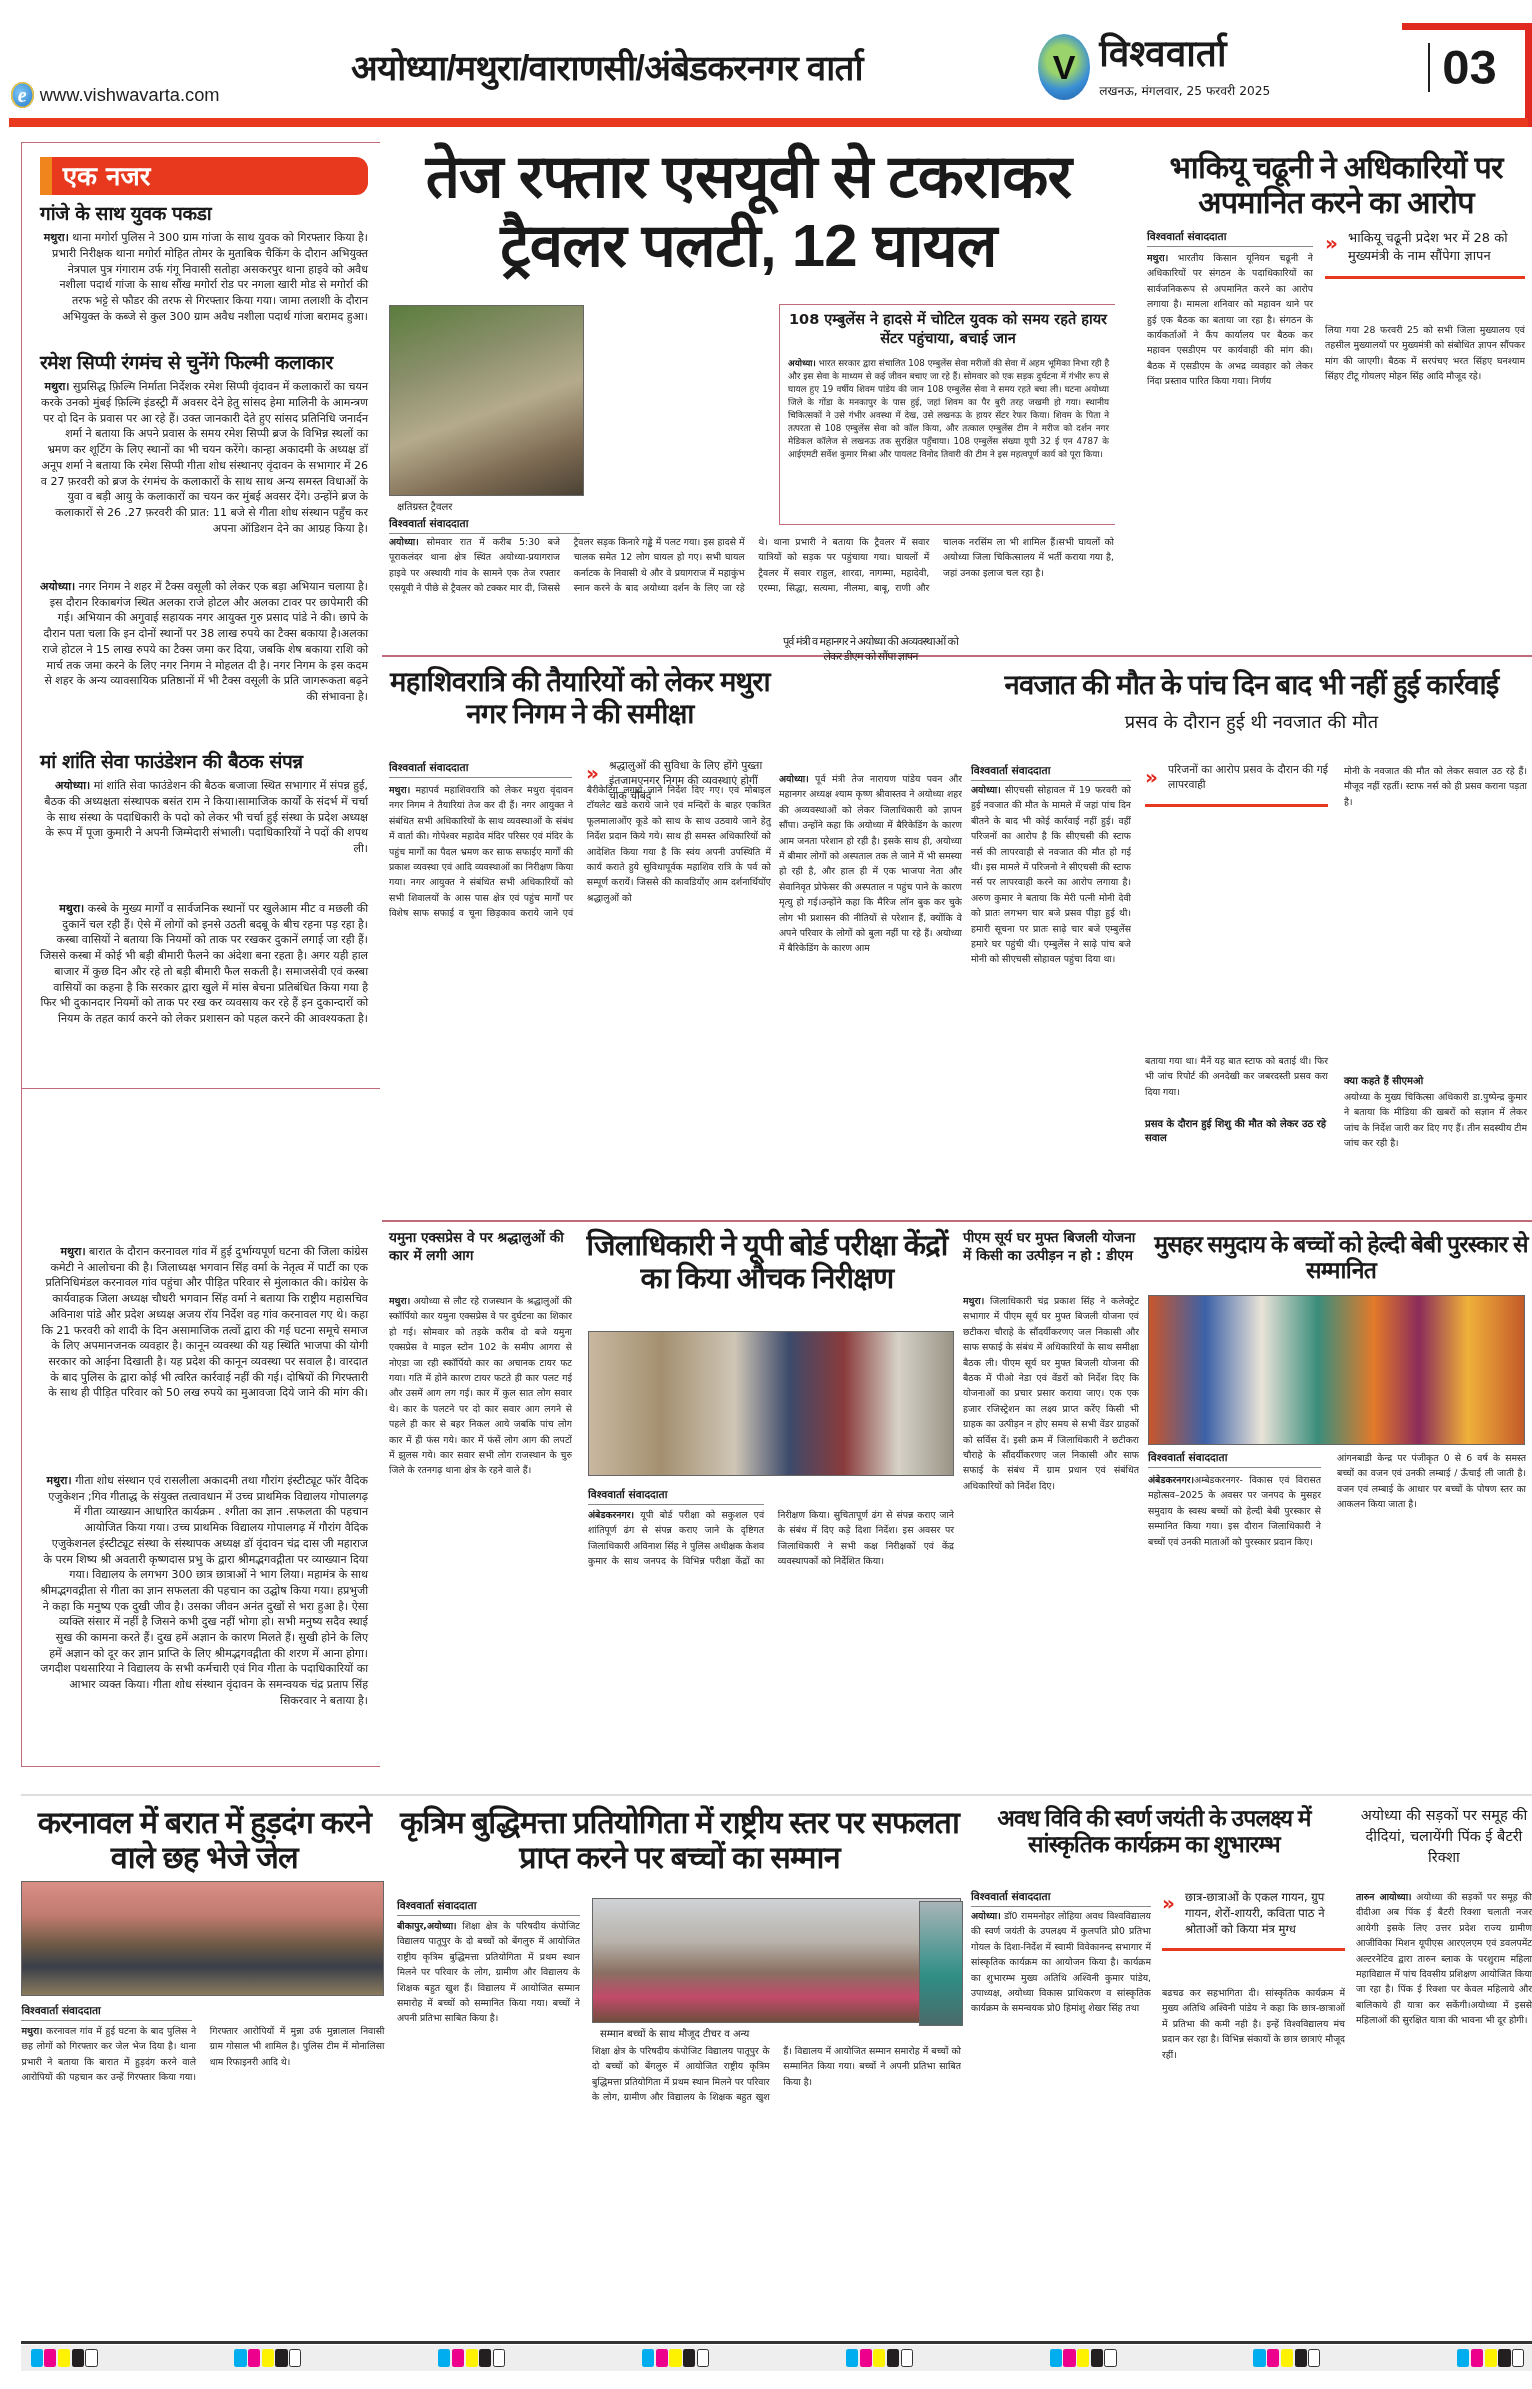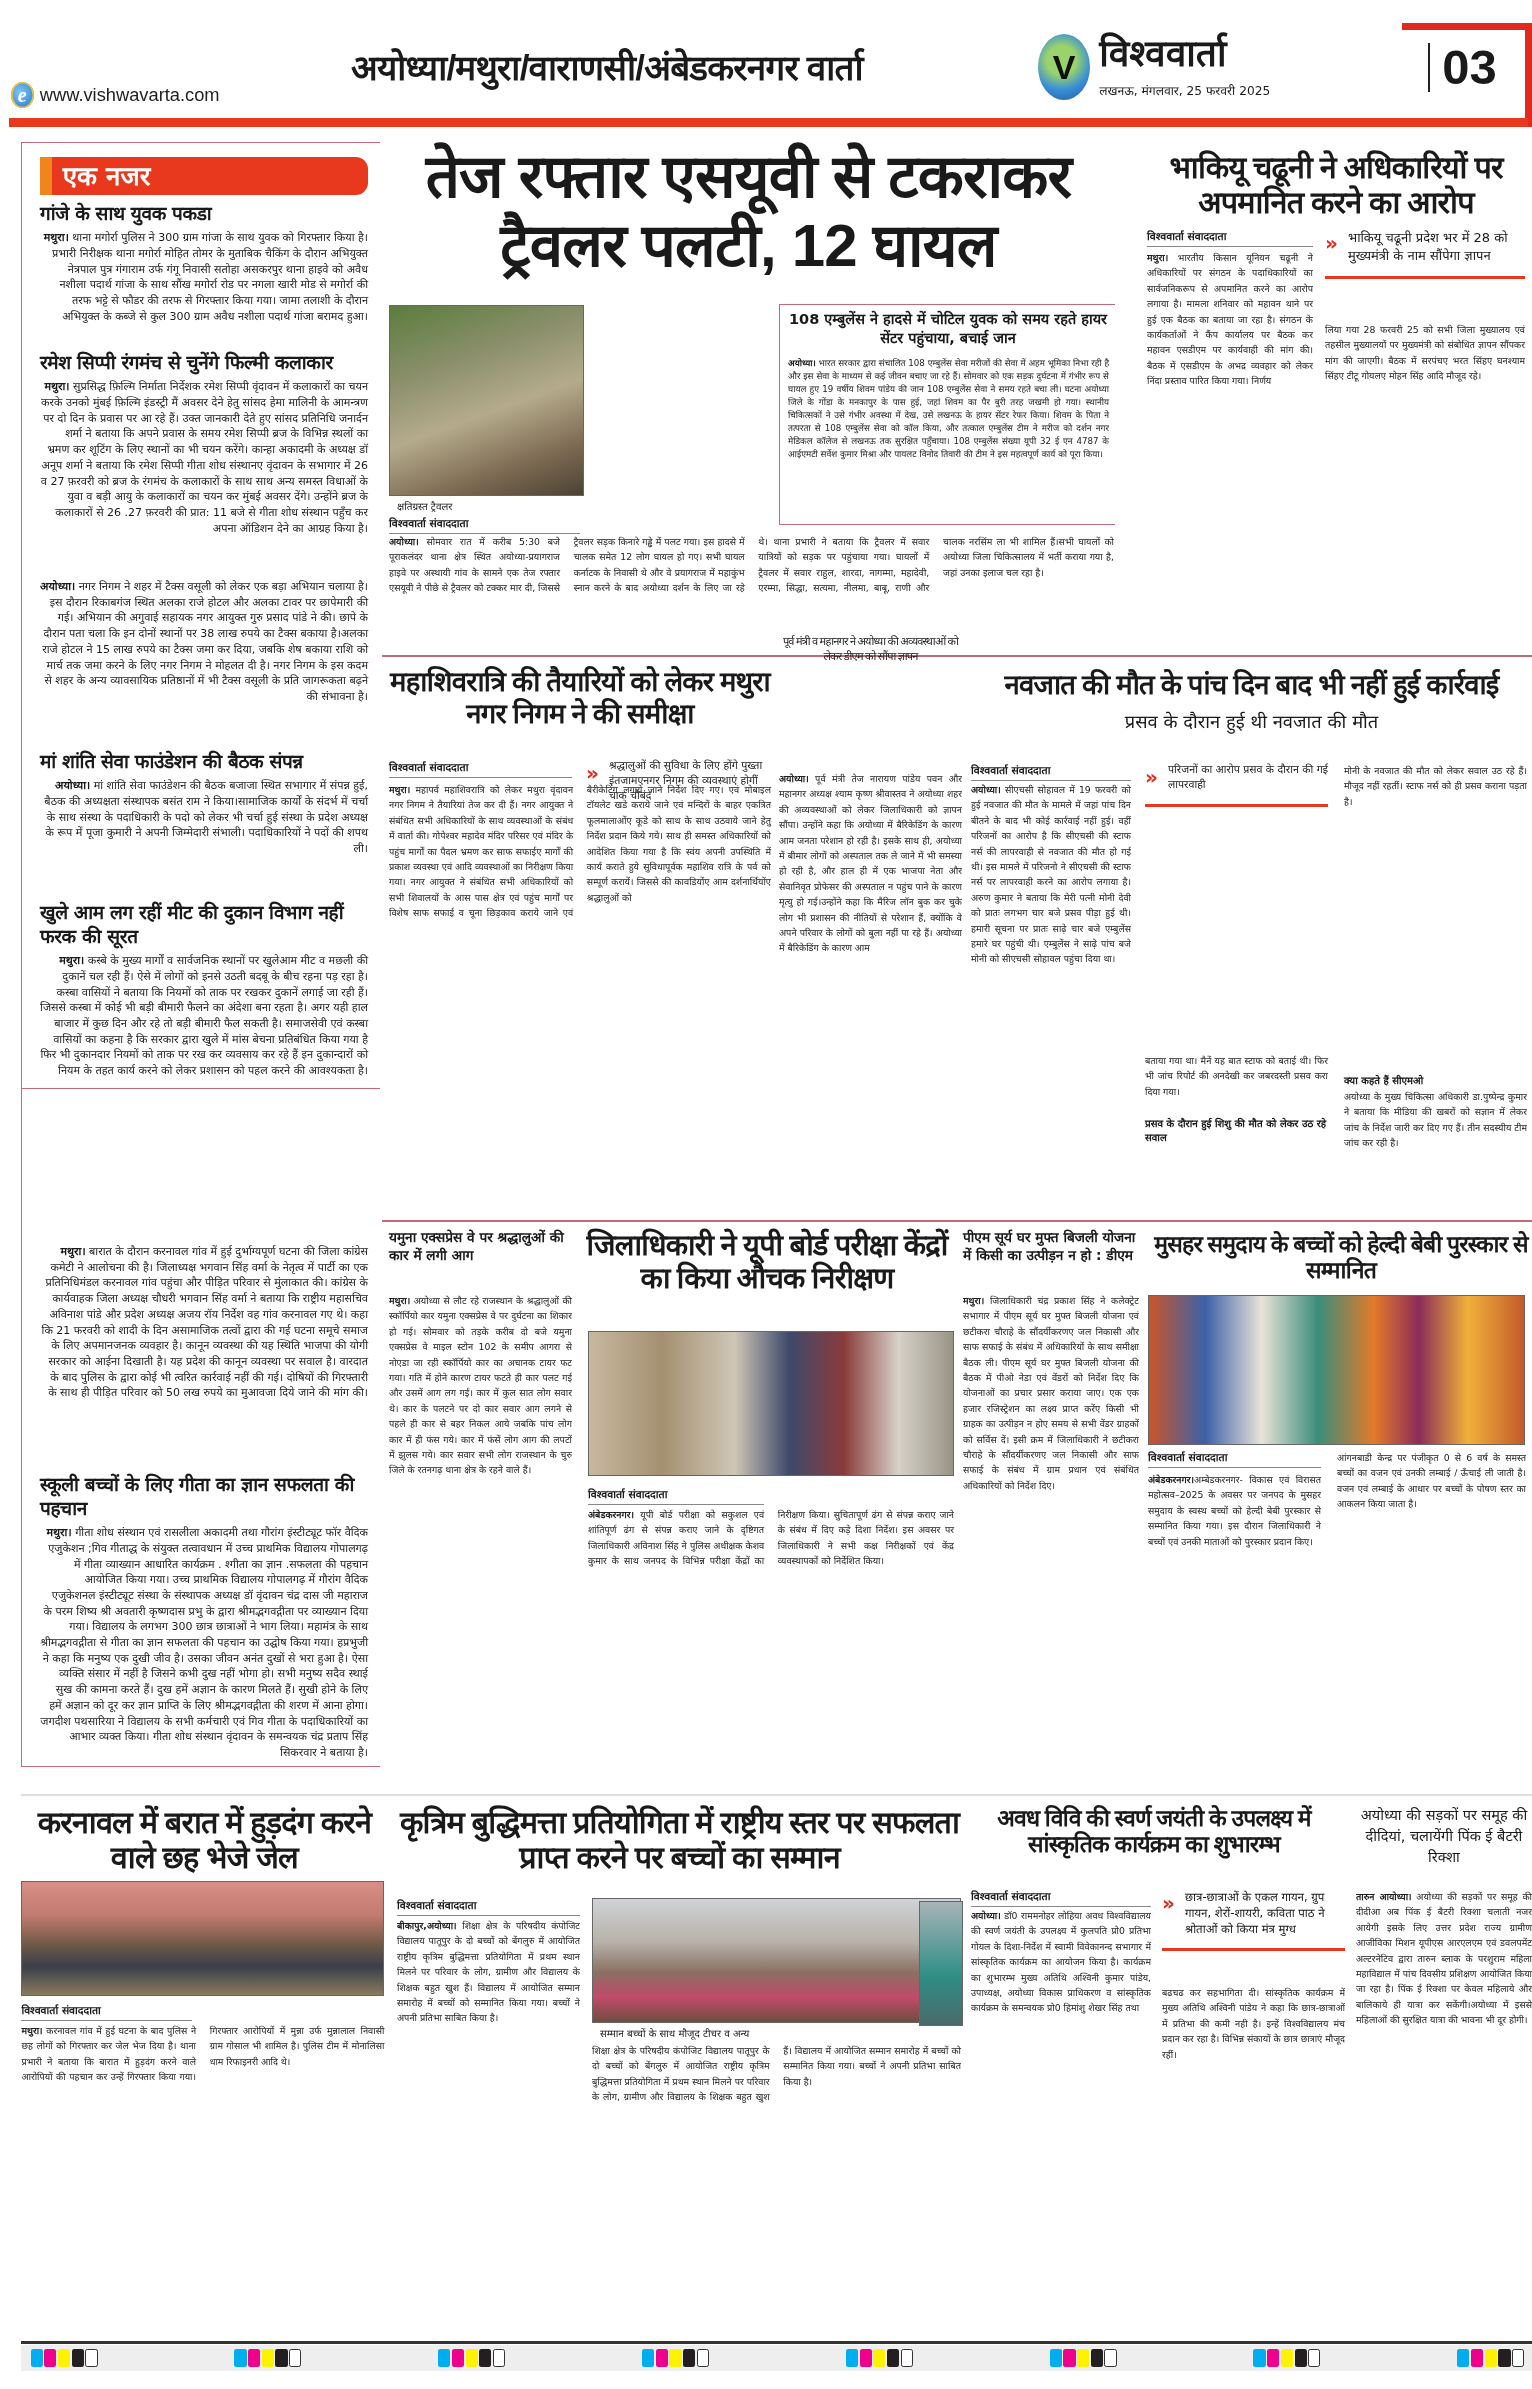--- a/index.html
+++ b/index.html
@@ -83,28 +83,26 @@
   <p><b>मथुरा।</b><span> सुप्रसिद्ध फ़िल्मि निर्माता निर्देशक रमेश सिप्पी वृंदावन में कलाकारों का चयन करके उनको मुंबई फ़िल्मि इंडस्ट्री मैं अवसर देने हेतु सांसद हेमा मालिनी के आमन्त्रण पर दो दिन के प्रवास पर आ रहे हैं। उक्त जानकारी देते हुए सांसद प्रतिनिधि जनार्दन शर्मा ने बताया कि अपने प्रवास के समय रमेश सिप्पी ब्रज के विभिन्न स्थलों का भ्रमण कर शूटिंग के लिए स्थानों का भी चयन करेंगे। कान्हा अकादमी के अध्यक्ष डॉ अनूप शर्मा ने बताया कि रमेश सिप्पी गीता शोध संस्थानए वृंदावन के सभागार में 26 व 27 फ़रवरी को ब्रज के रंगमंच के कलाकारों के साथ साथ अन्य समस्त विधाओं के युवा व बड़ी आयु के कलाकारों का चयन कर मुंबई अवसर देंगे। उन्होंने ब्रज के कलाकारों से 26 .27 फ़रवरी की प्रात: 11 बजे से गीता शोध संस्थान पहुँच कर अपना ऑडिशन देने का आग्रह किया है।</span></p>
 </div>
 <div class="brief" style="top:579px;">
   <p><b>अयोध्या।</b><span> नगर निगम ने शहर में टैक्स वसूली को लेकर एक बड़ा अभियान चलाया है। इस दौरान रिकाबगंज स्थित अलका राजे होटल और अलका टावर पर छापेमारी की गई। अभियान की अगुवाई सहायक नगर आयुक्त गुरु प्रसाद पांडे ने की। छापे के दौरान पता चला कि इन दोनों स्थानों पर 38 लाख रुपये का टैक्स बकाया है।अलका राजे होटल ने 15 लाख रुपये का टैक्स जमा कर दिया, जबकि शेष बकाया राशि को मार्च तक जमा करने के लिए नगर निगम ने मोहलत दी है। नगर निगम के इस कदम से शहर के अन्य व्यावसायिक प्रतिष्ठानों में भी टैक्स वसूली के प्रति जागरूकता बढ़ने की संभावना है।</span></p>
 </div>
 <div class="brief" style="top:750px;">
   <h3>मां शांति सेवा फाउंडेशन की बैठक संपन्न</h3>
   <p><b>अयोध्या।</b><span> मां शांति सेवा फाउंडेशन की बैठक बजाजा स्थित सभागार में संपन्न हुई, बैठक की अध्यक्षता संस्थापक बसंत राम ने किया।सामाजिक कार्यों के संदर्भ में चर्चा के साथ संस्था के पदाधिकारी के पदो को लेकर भी चर्चा हुई संस्था के प्रदेश अध्यक्ष के रूप में पूजा कुमारी ने अपनी जिम्मेदारी संभाली। पदाधिकारियों ने पदों की शपथ ली।</span></p>
 </div>
 <div class="brief" style="top:901px;">
-  <h3>खुले आम लग रहीं मीट की दुकान विभाग नहीं फरक की सूरत</h3>
   <p><b>मथुरा।</b><span> कस्बे के मुख्य मार्गों व सार्वजनिक स्थानों पर खुलेआम मीट व मछली की दुकानें चल रही हैं। ऐसे में लोगों को इनसे उठती बदबू के बीच रहना पड़ रहा है। कस्बा वासियों ने बताया कि नियमों को ताक पर रखकर दुकानें लगाई जा रही हैं। जिससे कस्बा में कोई भी बड़ी बीमारी फैलने का अंदेशा बना रहता है। अगर यही हाल बाजार में कुछ दिन और रहे तो बड़ी बीमारी फैल सकती है। समाजसेवी एवं कस्बा वासियों का कहना है कि सरकार द्वारा खुले में मांस बेचना प्रतिबंधित किया गया है फिर भी दुकानदार नियमों को ताक पर रख कर व्यवसाय कर रहे हैं इन दुकान्दारों को नियम के तहत कार्य करने को लेकर प्रशासन को पहल करने की आवश्यकता है।</span></p>
 </div>
 <div class="brief" style="top:1244px;">
   <p><b>मथुरा।</b><span> बारात के दौरान करनावल गांव में हुई दुर्भाग्यपूर्ण घटना की जिला कांग्रेस कमेटी ने आलोचना की है। जिलाध्यक्ष भगवान सिंह वर्मा के नेतृत्व में पार्टी का एक प्रतिनिधिमंडल करनावल गांव पहुंचा और पीड़ित परिवार से मुंलाकात की। कांग्रेस के कार्यवाहक जिला अध्यक्ष चौधरी भगवान सिंह वर्मा ने बताया कि राष्ट्रीय महासचिव अविनाश पांडे और प्रदेश अध्यक्ष अजय रॉय निर्देश वह गांव करनावल गए थे। कहा कि 21 फरवरी को शादी के दिन असामाजिक तत्वों द्वारा की गई घटना समूचे समाज के लिए अपमानजनक व्यवहार है। कानून व्यवस्था की यह स्थिति भाजपा की योगी सरकार को आईना दिखाती है। यह प्रदेश की कानून व्यवस्था पर सवाल है। वारदात के बाद पुलिस के द्वारा कोई भी त्वरित कार्रवाई नहीं की गई। दोषियों की गिरफ्तारी के साथ ही पीड़ित परिवार को 50 लख रुपये का मुआवजा दिये जाने की मांग की।</span></p>
 </div>
 <div class="brief" style="top:1473px;">
-  <h3>स्कूली बच्चों के लिए गीता का ज्ञान सफलता की पहचान</h3>
   <p><b>मथुरा।</b><span> गीता शोध संस्थान एवं रासलीला अकादमी तथा गौरांग इंस्टीट्यूट फॉर वैदिक एजुकेशन ;गिव गीताद्ध के संयुक्त तत्वावधान में उच्च प्राथमिक विद्यालय गोपालगढ़ में गीता व्याख्यान आधारित कार्यक्रम . श्गीता का ज्ञान .सफलता की पहचान आयोजित किया गया। उच्च प्राथमिक विद्यालय गोपालगढ़ में गौरांग वैदिक एजुकेशनल इंस्टीट्यूट संस्था के संस्थापक अध्यक्ष डॉ वृंदावन चंद्र दास जी महाराज के परम शिष्य श्री अवतारी कृष्णदास प्रभु के द्वारा श्रीमद्भगवद्गीता पर व्याख्यान दिया गया। विद्यालय के लगभग 300 छात्र छात्राओं ने भाग लिया। महामंत्र के साथ श्रीमद्भगवद्गीता से गीता का ज्ञान सफलता की पहचान का उद्घोष किया गया। हप्रभुजी ने कहा कि मनुष्य एक दुखी जीव है। उसका जीवन अनंत दुखों से भरा हुआ है। ऐसा व्यक्ति संसार में नहीं है जिसने कभी दुख नहीं भोगा हो। सभी मनुष्य सदैव स्थाई सुख की कामना करते हैं। दुख हमें अज्ञान के कारण मिलते हैं। सुखी होने के लिए हमें अज्ञान को दूर कर ज्ञान प्राप्ति के लिए श्रीमद्भगवद्गीता की शरण में आना होगा। जगदीश पथसारिया ने विद्यालय के सभी कर्मचारी एवं गिव गीता के पदाधिकारियों का आभार व्यक्त किया। गीता शोध संस्थान वृंदावन के समन्वयक चंद्र प्रताप सिंह सिकरवार ने बताया है।</span></p>
 </div>
 
 <div class="hl hl-main">तेज रफ्तार एसयूवी से टकराकर ट्रैवलर पलटी, 12 घायल</div>
 <div class="photo" style="left:389px; top:305px; width:195px; height:191px; background: linear-gradient(160deg,#5b7d3e 0%,#8a8f6a 30%,#b5ab8c 55%,#7c6a52 80%,#4b4234 100%);"></div>
 <div class="caption" style="left:397px; top:499px;">क्षतिग्रस्त ट्रैवलर</div>
 <div class="byline" style="left:389px; top:516px; width:191px;">विश्ववार्ता संवाददाता</div>
 <div class="col" style="left:389px; top:534px; width:725px; column-count:4; column-gap:13.7px; height:115px;"><b>अयोध्या।</b><span> सोमवार रात में करीब 5:30 बजे पूराकलंदर थाना क्षेत्र स्थित अयोध्या-प्रयागराज हाइवे पर अस्थायी गांव के सामने एक तेज रफ्तार एसयूवी ने पीछे से ट्रैवलर को टक्कर मार दी, जिससे ट्रैवलर सड़क किनारे गड्ढे में पलट गया। इस हादसे में चालक समेत 12 लोग घायल हो गए। सभी घायल कर्नाटक के निवासी थे और वे प्रयागराज में महाकुंभ स्नान करने के बाद अयोध्या दर्शन के लिए जा रहे थे। थाना प्रभारी ने बताया कि ट्रैवलर में सवार यात्रियों को सड़क पर पहुंचाया गया। घायलों में ट्रैवलर में सवार राहुल, शारदा, नागम्मा, महादेवी, एरम्मा, सिद्धा, सत्यमा, नीलमा, बाबू, राणी और चालक नरसिंम ला भी शामिल हैं।सभी घायलों को अयोध्या जिला चिकित्सालय में भर्ती कराया गया है, जहां उनका इलाज चल रहा है।</span></div>
 
 <div class="boxed" style="left:779px; top:304px; width:336px; height:221px; border-right:none;"></div>

